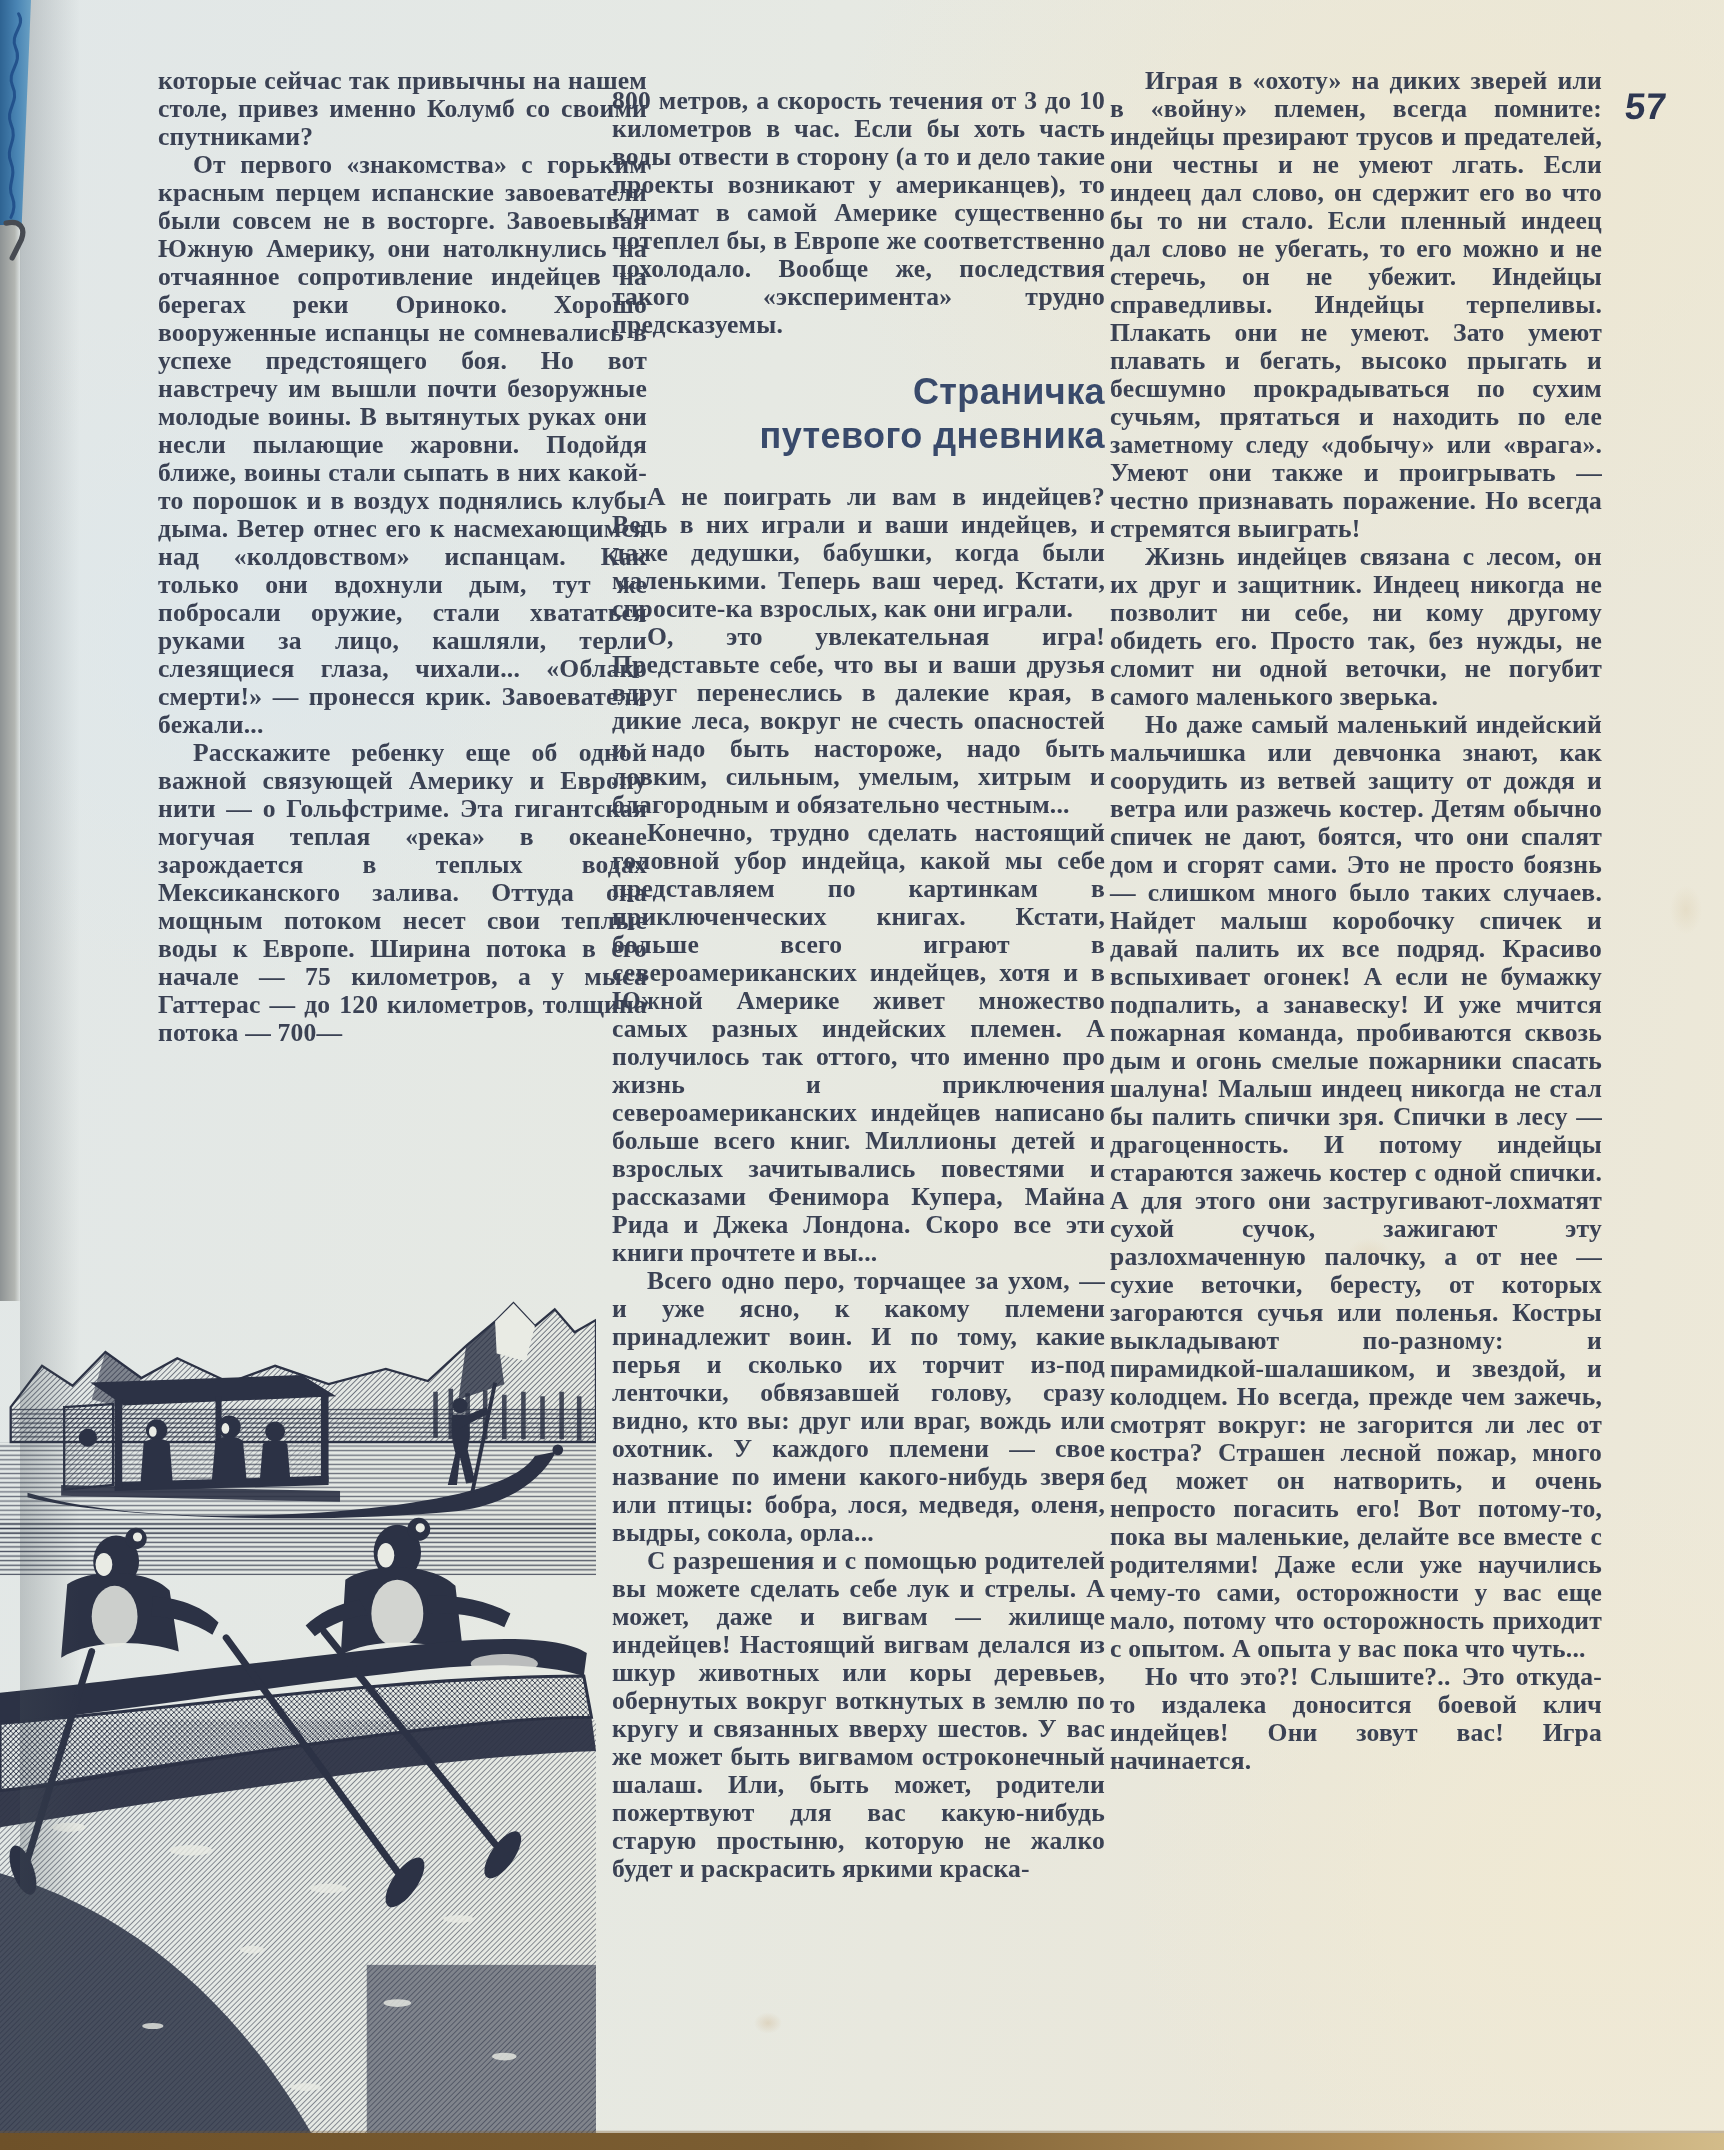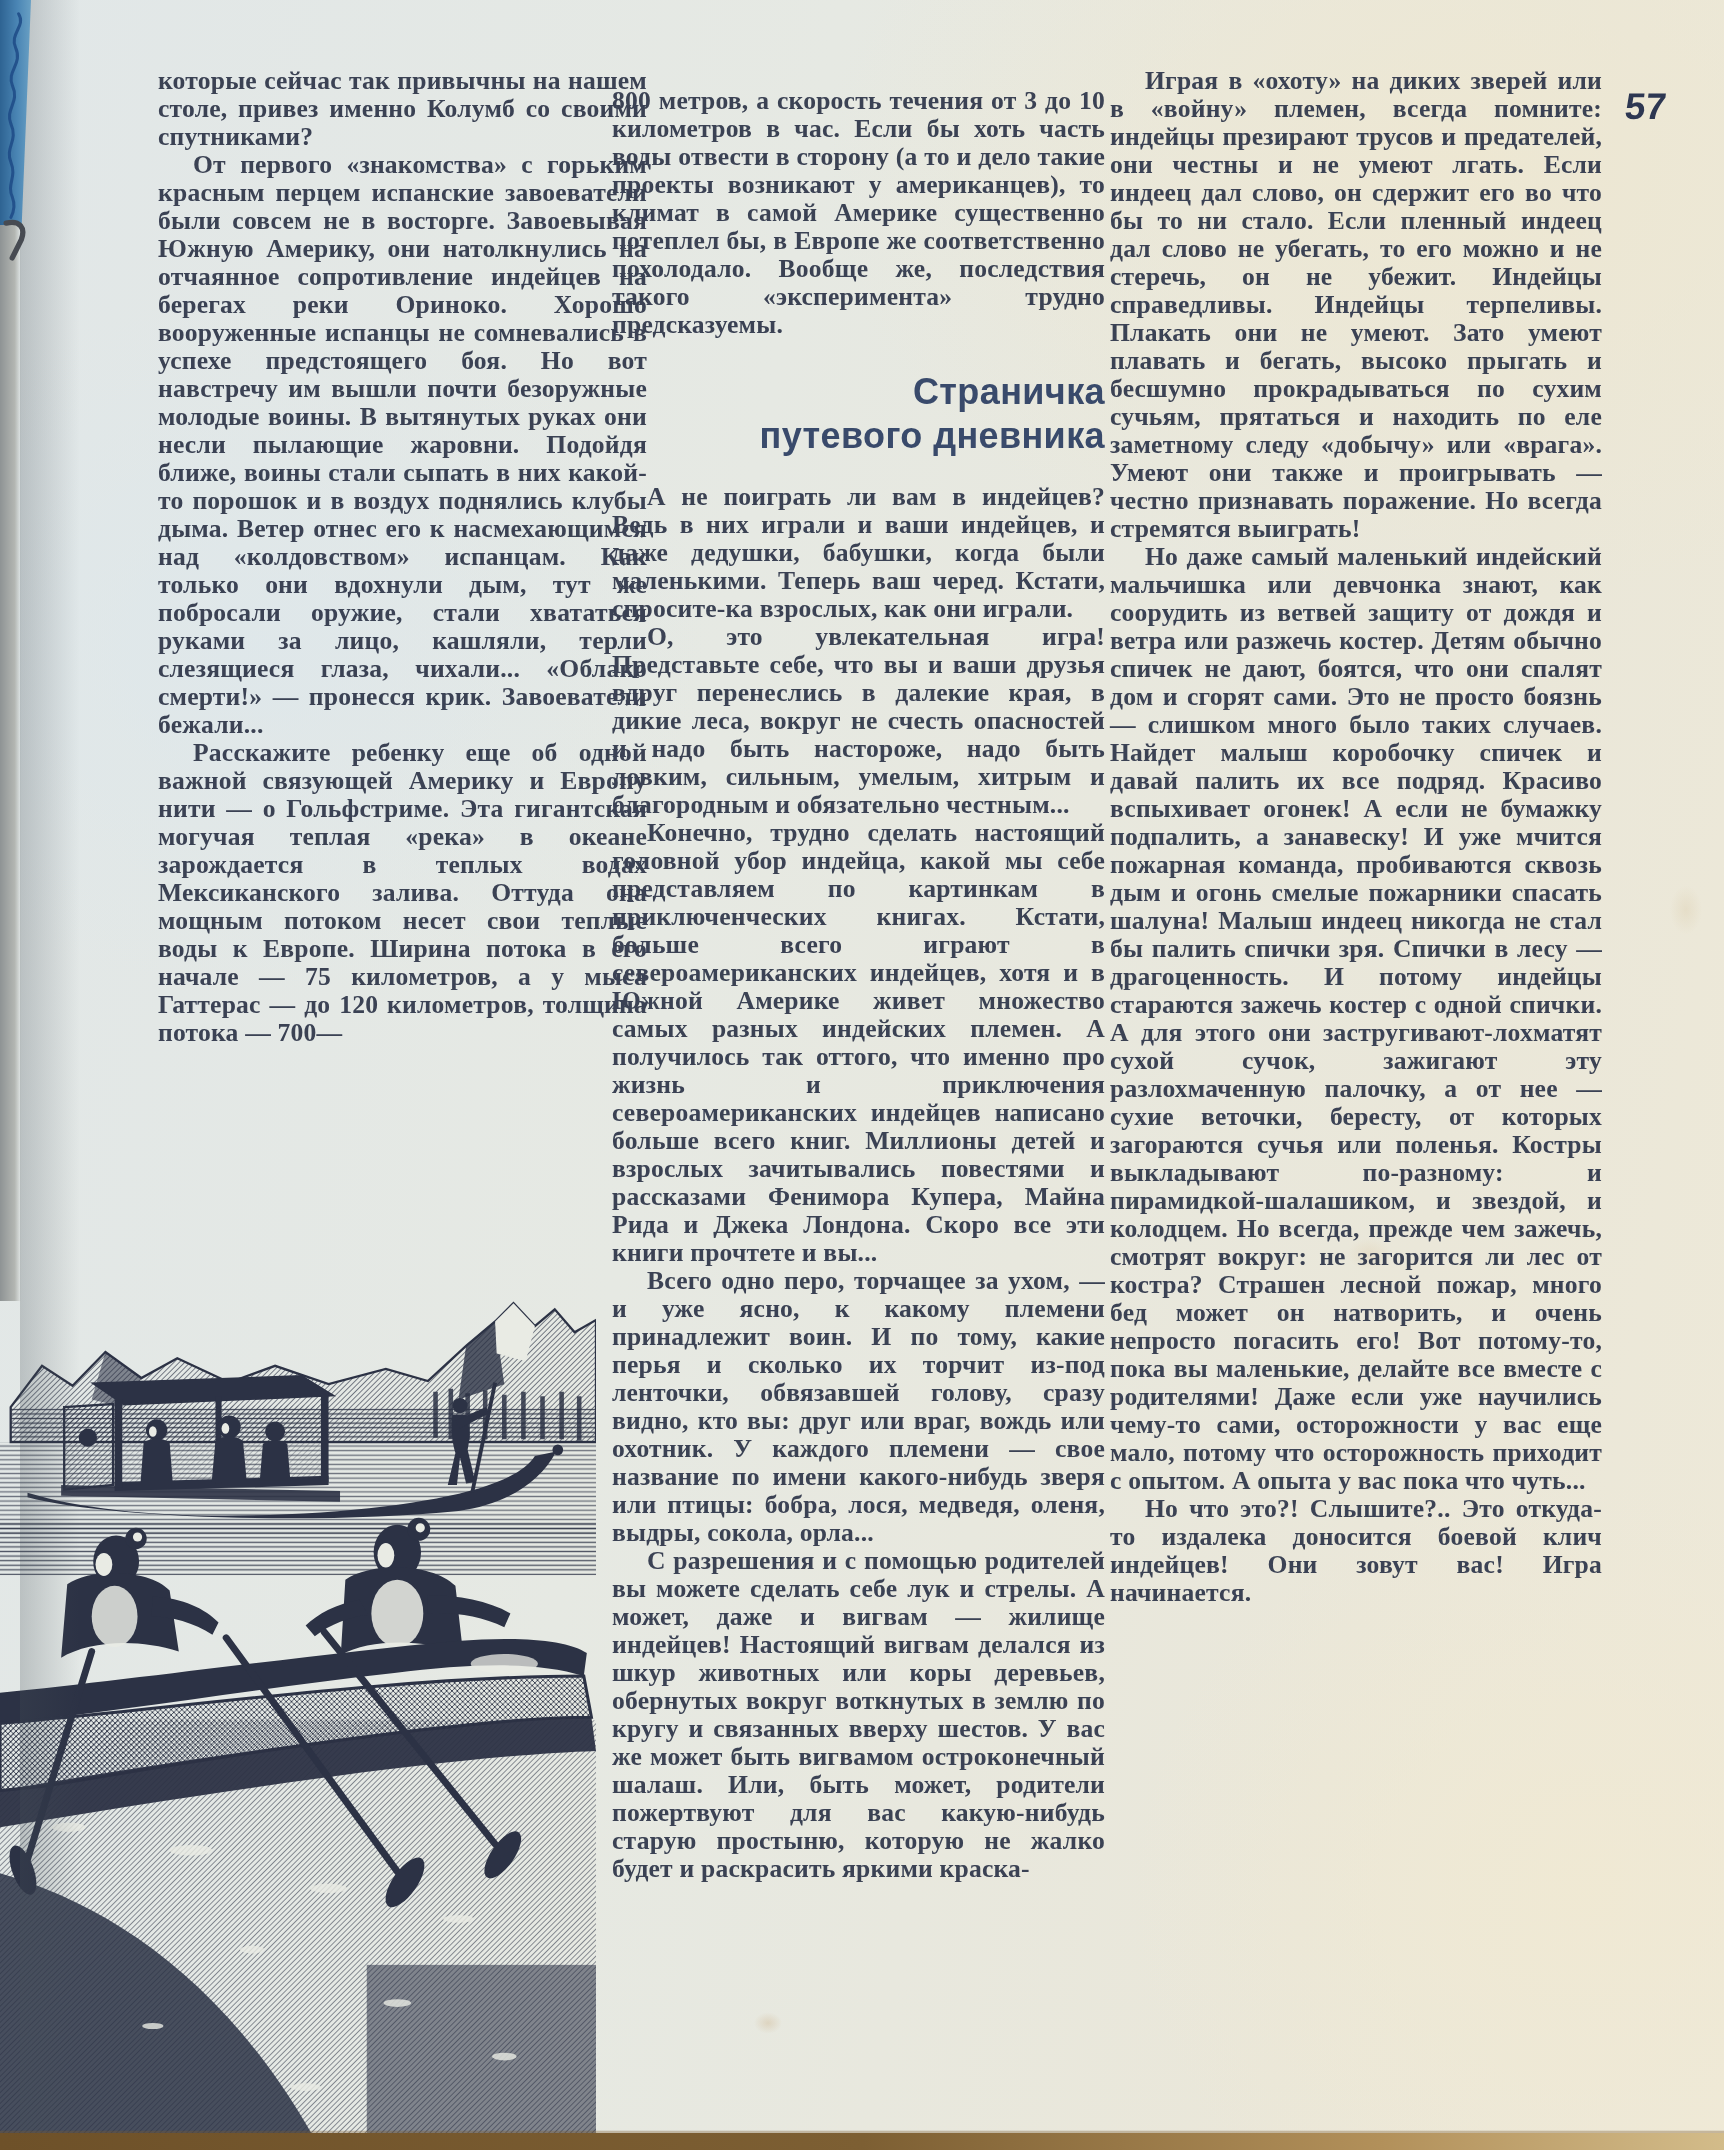--- a/index.html
+++ b/index.html
@@ -76,20 +76,21 @@
       <h2 class="section-heading" lang="ru">Страничка
 путевого дневника</h2>
       <p class="body-p indent" lang="ru">А не поиграть ли вам в индейцев? Ведь в них играли и ваши индейцев, и даже дедушки, бабушки, когда были маленькими. Теперь ваш черед. Кстати, спросите-ка взрослых, как они играли.</p>
       <p class="body-p indent" lang="ru">О, это увлекательная игра! Представьте себе, что вы и ваши друзья вдруг перенеслись в далекие края, в дикие леса, вокруг не счесть опасностей и надо быть настороже, надо быть ловким, сильным, умелым, хитрым и благородным и обязательно честным...</p>
       <p class="body-p indent" lang="ru">Конечно, трудно сделать настоящий головной убор индейца, какой мы себе представляем по картинкам в приключенческих книгах. Кстати, больше всего играют в североамериканских индейцев, хотя и в Южной Америке живет множество самых разных индейских племен. А получилось так оттого, что именно про жизнь и приключения североамериканских индейцев написано больше всего книг. Миллионы детей и взрослых зачитывались повестями и рассказами Фенимора Купера, Майна Рида и Джека Лондона. Скоро все эти книги прочтете и вы...</p>
       <p class="body-p indent" lang="ru">Всего одно перо, торчащее за ухом, — и уже ясно, к какому племени принадлежит воин. И по тому, какие перья и сколько их торчит из-под ленточки, обвязавшей голову, сразу видно, кто вы: друг или враг, вождь или охотник. У каждого племени — свое название по имени какого-нибудь зверя или птицы: бобра, лося, медведя, оленя, выдры, сокола, орла...</p>
       <p class="body-p indent" lang="ru">С разрешения и с помощью родителей вы можете сделать себе лук и стрелы. А может, даже и вигвам — жилище индейцев! Настоящий вигвам делался из шкур животных или коры деревьев, обернутых вокруг воткнутых в землю по кругу и связанных вверху шестов. У вас же может быть вигвамом остроконечный шалаш. Или, быть может, родители пожертвуют для вас какую-нибудь старую простыню, которую не жалко будет и раскрасить яркими краска-</p>
     </div>
   <div class="col col3">
       <p class="body-p indent" lang="ru">Играя в «охоту» на диких зверей или в «войну» племен, всегда помните: индейцы презирают трусов и предателей, они честны и не умеют лгать. Если индеец дал слово, он сдержит его во что бы то ни стало. Если пленный индеец дал слово не убегать, то его можно и не стеречь, он не убежит. Индейцы справедливы. Индейцы терпеливы. Плакать они не умеют. Зато умеют плавать и бегать, высоко прыгать и бесшумно прокрадываться по сухим сучьям, прятаться и находить по еле заметному следу «добычу» или «врага». Умеют они также и проигрывать — честно признавать поражение. Но всегда стремятся выиграть!</p>
+      <p class="body-p indent" lang="ru">Жизнь индейцев связана с лесом, он их друг и защитник. Индеец никогда не позволит ни себе, ни кому другому обидеть его. Просто так, без нужды, не сломит ни одной веточки, не погубит самого маленького зверька.</p>
       <p class="body-p indent" lang="ru">Но даже самый маленький индейский мальчишка или девчонка знают, как соорудить из ветвей защиту от дождя и ветра или разжечь костер. Детям обычно спичек не дают, боятся, что они спалят дом и сгорят сами. Это не просто боязнь — слишком много было таких случаев. Найдет малыш коробочку спичек и давай палить их все подряд. Красиво вспыхивает огонек! А если не бумажку подпалить, а занавеску! И уже мчится пожарная команда, пробиваются сквозь дым и огонь смелые пожарники спасать шалуна! Малыш индеец никогда не стал бы палить спички зря. Спички в лесу — драгоценность. И потому индейцы стараются зажечь костер с одной спички. А для этого они застругивают-лохматят сухой сучок, зажигают эту разлохмаченную палочку, а от нее — сухие веточки, бересту, от которых загораются сучья или поленья. Костры выкладывают по-разному: и пирамидкой-шалашиком, и звездой, и колодцем. Но всегда, прежде чем зажечь, смотрят вокруг: не загорится ли лес от костра? Страшен лесной пожар, много бед может он натворить, и очень непросто погасить его! Вот потому-то, пока вы маленькие, делайте все вместе с родителями! Даже если уже научились чему-то сами, осторожности у вас еще мало, потому что осторожность приходит с опытом. А опыта у вас пока что чуть...</p>
       <p class="body-p indent" lang="ru">Но что это?! Слышите?.. Это откуда-то издалека доносится боевой клич индейцев! Они зовут вас! Игра начинается.</p>
     </div>
 
   <div class="page-number">57</div>
 
   <div class="illustration" aria-label="Старинная гравюра: индейцы в лодках — на заднем плане лодка с навесом-каютой и сидящими фигурами и стоящий гребец с шестом, на переднем плане двое гребцов в большом каноэ с веслами, позади горы и лес">
     <svg width="596" height="859" viewBox="0 0 780 1123" xmlns="http://www.w3.org/2000/svg">
       <defs>
         <pattern id="hd" width="5" height="5" patternUnits="userSpaceOnUse" patternTransform="rotate(45)">

